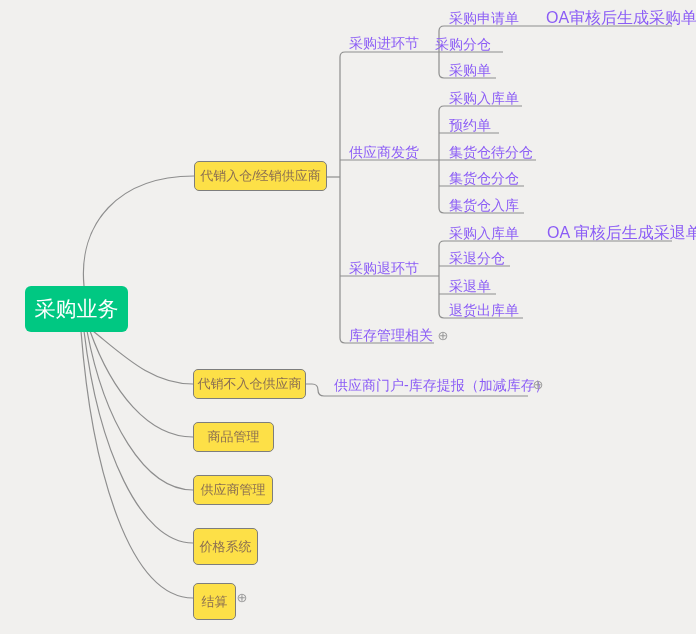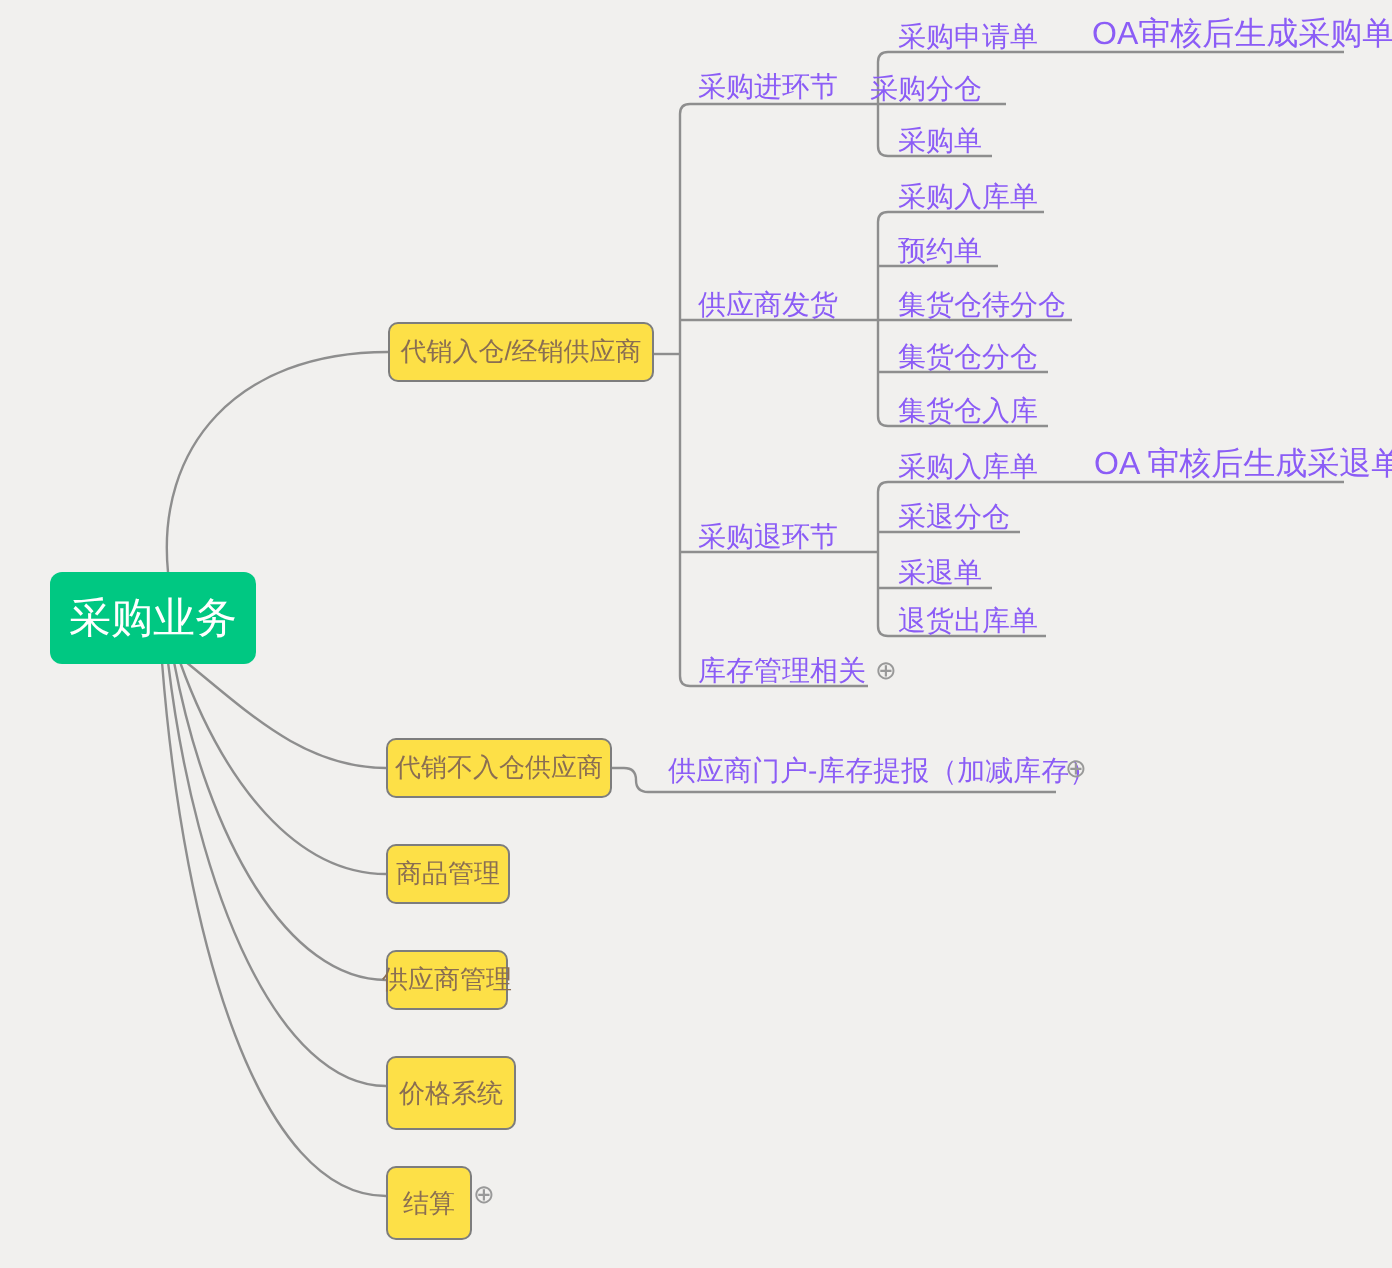--- a/index.html
+++ b/index.html
@@ -82,22 +82,22 @@
     <path d="M 439 266 L 510 266"></path>
     <path d="M 439 294 L 496 294"></path>
 
     <path d="M 306 384 L 312 384 Q 318 384 318 390 Q 318 396 324 396 L 528 396"></path>
   </svg>
 
   <div class="root" style="left:25px;top:286px;width:103px;height:46px">采购业务</div>
 
   <div class="box" style="left:194px;top:161px;width:133px;height:30px">代销入仓/经销供应商</div>
   <div class="box" style="left:193px;top:369px;width:113px;height:30px">代销不入仓供应商</div>
-  <div class="box" style="left:193px;top:422px;width:62px;height:30px">商品管理</div>
-  <div class="box" style="left:193px;top:475px;width:61px;height:30px">供应商管理</div>
+  <div class="box" style="left:193px;top:422px;width:81px;height:30px">商品管理</div>
+  <div class="box" style="left:193px;top:475px;width:80px;height:30px">供应商管理</div>
   <div class="box" style="left:193px;top:528px;width:65px;height:37px">价格系统</div>
   <div class="box" style="left:193px;top:583px;width:43px;height:37px">结算</div>
 
   <div class="lbl" style="left:349px;top:43px">采购进环节</div>
   <div class="lbl" style="left:349px;top:152px">供应商发货</div>
   <div class="lbl" style="left:349px;top:268px">采购退环节</div>
   <div class="lbl" style="left:349px;top:335px">库存管理相关</div>
 
   <div class="lbl" style="left:449px;top:18px">采购申请单</div>
   <div class="lbl note" style="left:546px;top:18px">OA审核后生成采购单</div>

